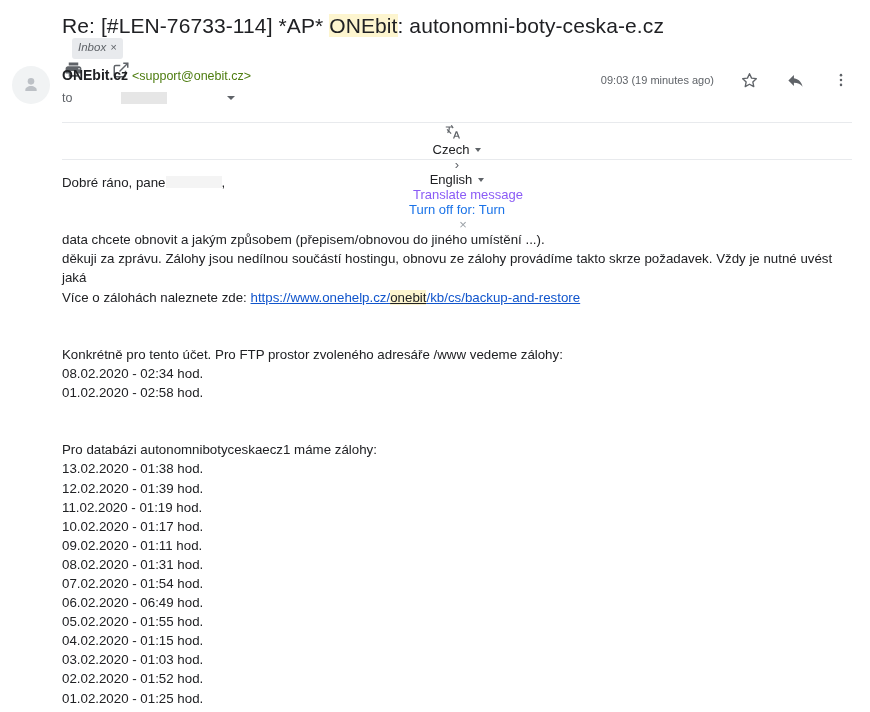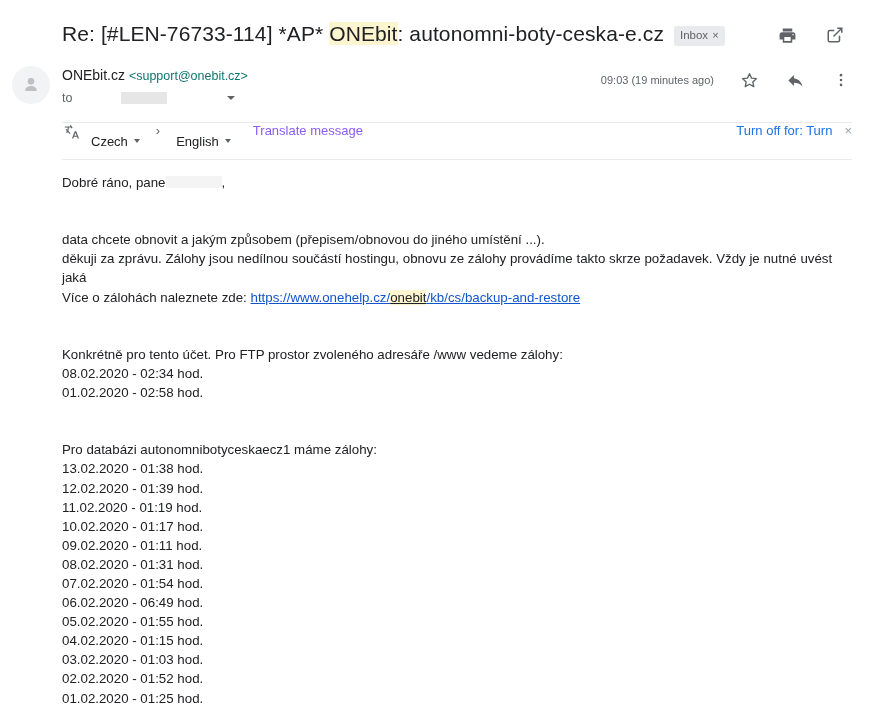--- a/index.html
+++ b/index.html
@@ -11,24 +11,25 @@
     width: 870px;
     height: 712px;
     font-family: "Liberation Sans", sans-serif;
     color: #202124;
     overflow: hidden;
   }
 
   
   .subject-row {
     display: flex;
-    align-items: flex-end;
+    align-items: flex-start;
     padding: 14px 18px 12px 62px;
     box-sizing: border-box;
     height: 58px;
+    flex-direction: column;
   }
   .subject-text {
     font-size: 21px;
     font-weight: 400;
     color: #202124;
     letter-spacing: .1px;
     white-space: nowrap;
   }
   .hl {
     background: #fdf5cf;
@@ -38,20 +39,21 @@
     background: #e8eaed;
     color: #5f6368;
     font-size: 11.5px;
     line-height: 1;
     padding: 4px 6px 5px 6px;
     border-radius: 3px;
     white-space: nowrap;
     display: inline-flex;
     align-items: center;
     gap: 4px;
+    font-style: italic;
   }
   .inbox-chip .chip-x {
     font-size: 11px;
     color: #5f6368;
   }
   .subject-spacer { flex: 1; }
   .hdr-icons {
     display: flex;
     align-items: center;
     gap: 26px;
@@ -93,26 +95,26 @@
     flex: 1;
     min-width: 0;
     padding-top: 2px;
   }
   .sender-line {
     font-size: 14px;
     line-height: 19px;
     white-space: nowrap;
   }
   .sender-name {
-    font-weight: normal;
+    font-weight: bold;
     color: #202124;
     font-size: 14px;
   }
   .sender-email {
-    color: #0f766e;
+    color: #4d7c0f;
     font-size: 12.5px;
   }
   .to-line {
     display: flex;
     align-items: center;
     font-size: 12.5px;
     color: #5f6368;
     line-height: 18px;
     margin-top: 3px;
     gap: 48px;
@@ -144,23 +146,25 @@
   }
 
   
   .translate-wrap {
     margin: 6px 18px 0 62px;
     border-top: 1px solid #e8eaed;
     border-bottom: 1px solid #e8eaed;
   }
   .translate-bar {
     display: flex;
+    align-items: center;
     height: 36px;
     font-size: 13px;
     color: #202124;
+    flex-direction: column;
   }
   .tr-icon {
     color: #5f6368;
     margin-right: 10px;
     display: inline-flex;
   }
   .tr-select {
     display: inline-flex;
     align-items: center;
     gap: 6px;

